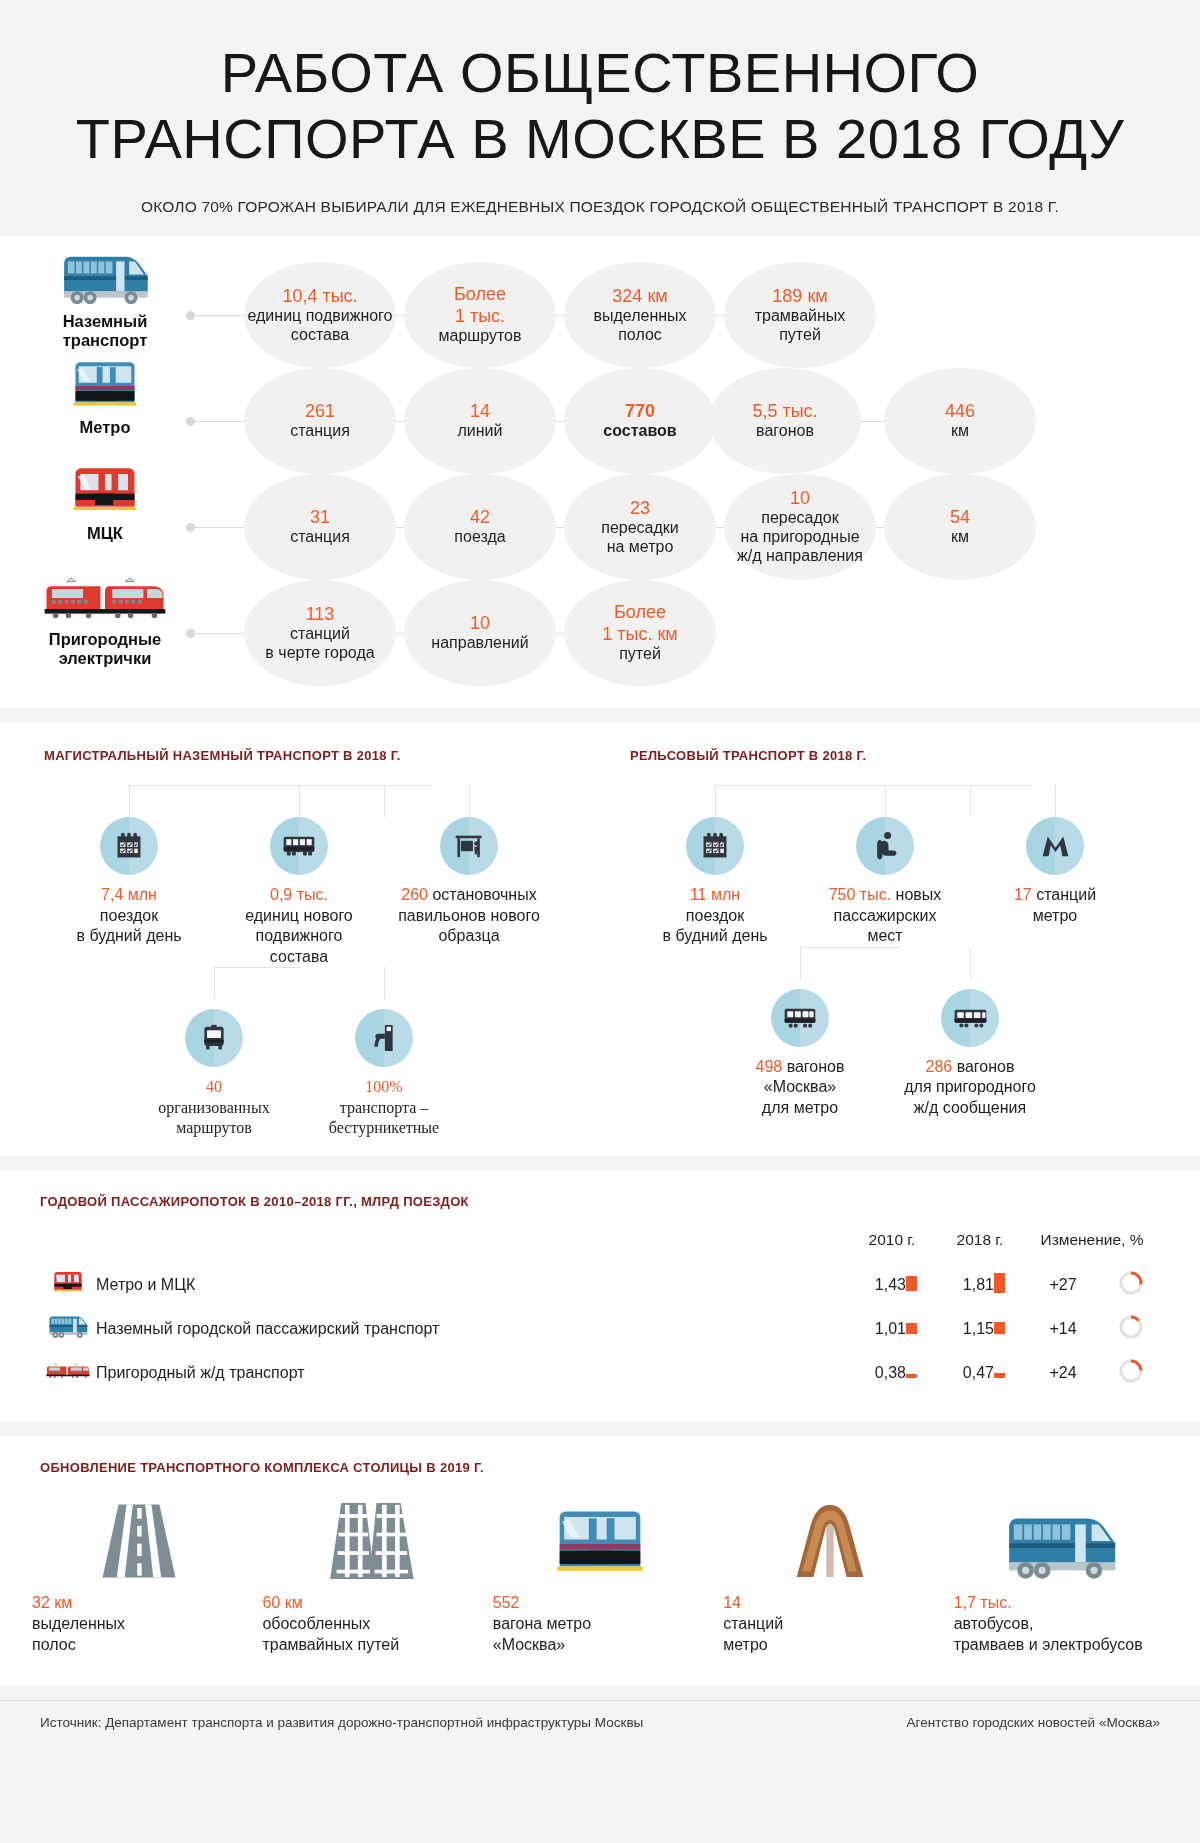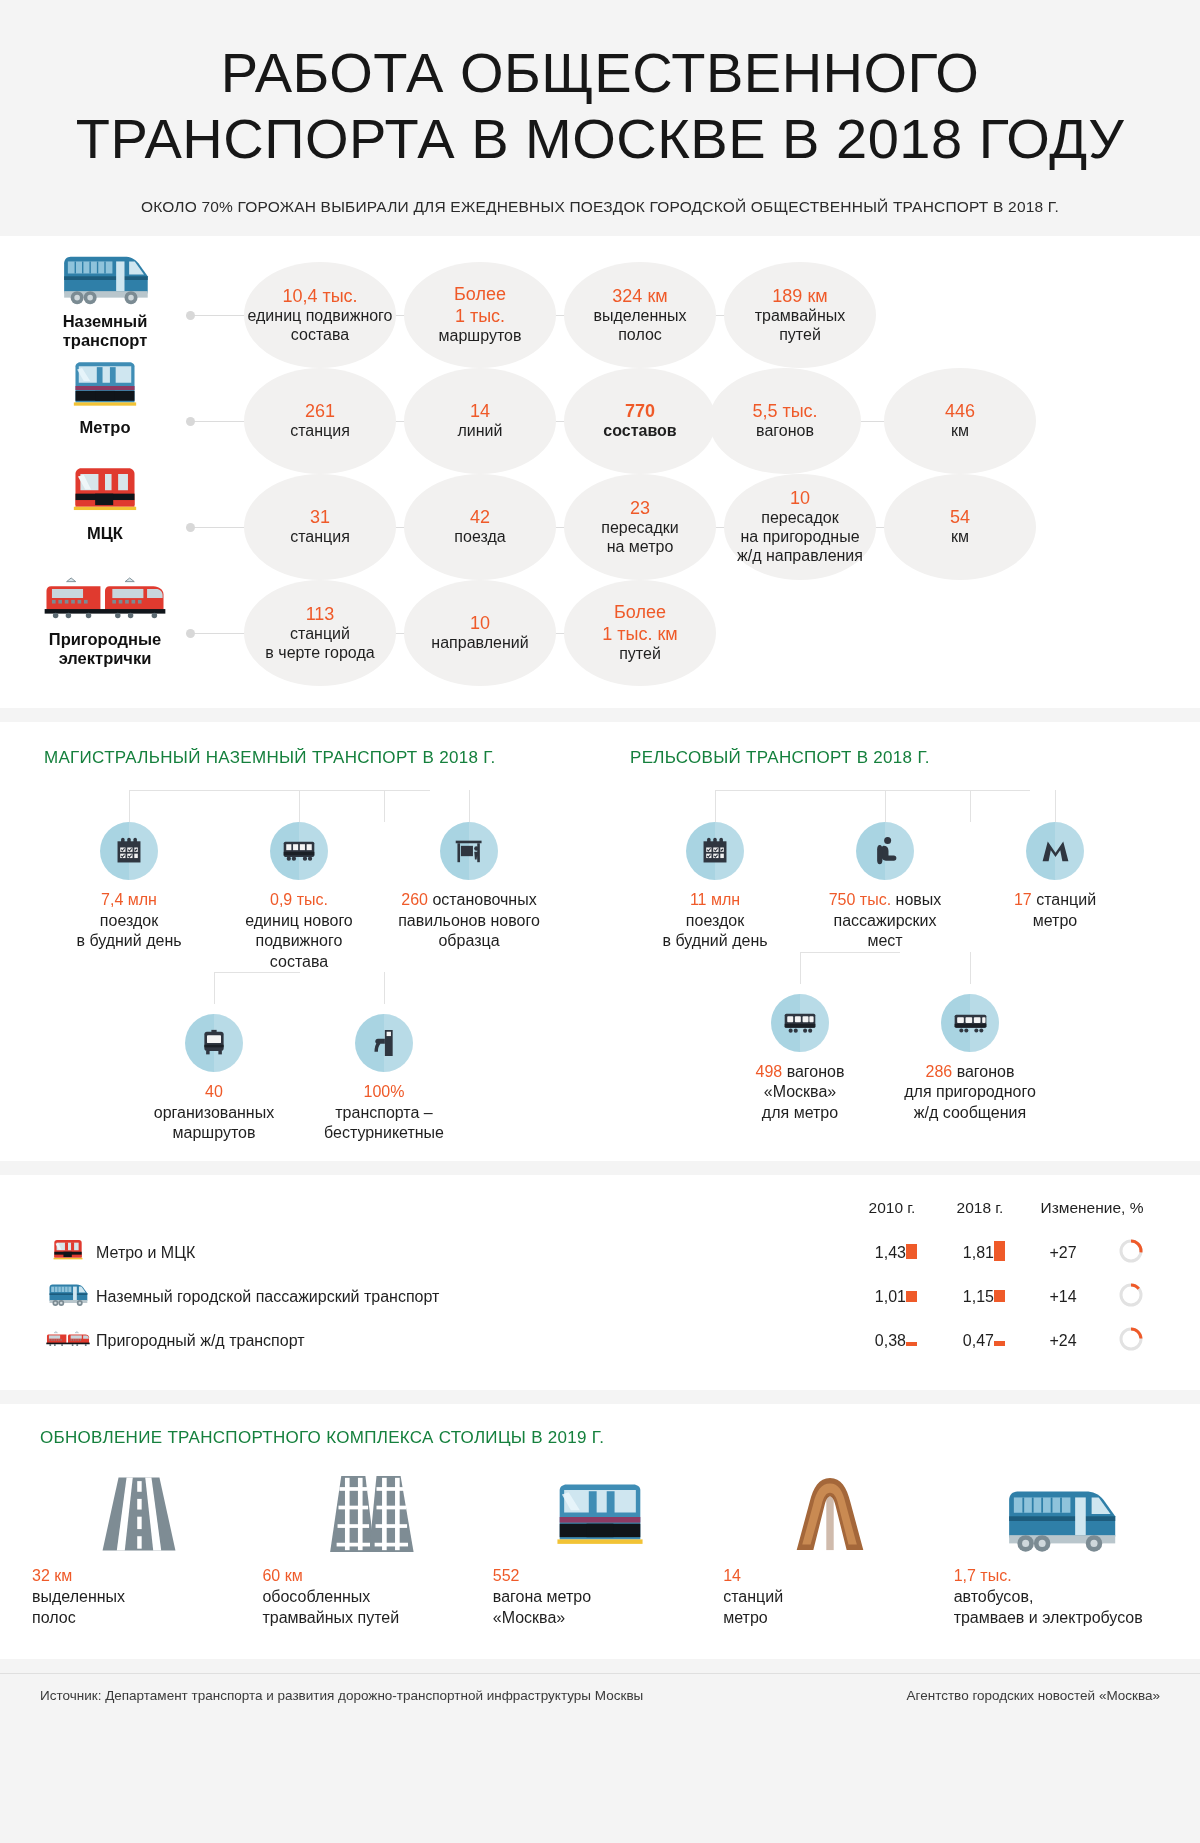--- a/index.html
+++ b/index.html
@@ -25,24 +25,24 @@
     margin-top: 26px;
     font-size: 15.5px;
     letter-spacing: 0.2px;
     color: #2b2b2b;
     font-weight: 400;
   }
 
   
   .panel { background: #ffffff; margin: 0 0 14px 0; }
   .panel-title {
-    font-size: 17px;
+    font-size: 13px;
     letter-spacing: 0.3px;
-    color: #15803d;
-    font-weight: 400;
+    color: #7f1d1d;
+    font-weight: 700;
   }
 
   
   #modes { padding: 26px 0 22px; margin-top: 14px; }
   .mode-row { position: relative; height: 106px; }
   .mode-label {
     position: absolute; left: 30px; top: 0; width: 150px;
     text-align: center;
   }
   .mode-icon { height: 44px; display: flex; align-items: flex-end; justify-content: center; }
@@ -404,21 +404,21 @@
     </svg>
             </div>
             <div class="ic-text"><span class="num">260</span><span> остановочных</span><br><span>павильонов нового<br>образца</span></div>
           </div>
         </div>
       <div class="bracket" style="height:26px;margin-left:85px;">
         <div class="hline" style="left:85px;right:300px;"></div>
         <div class="vline" style="left:85px;"></div>
         <div class="vline" style="left:255px;"></div>
       </div>
-      <div class="icon-row row2" style="margin-left:85px;" id="surf-row2">
+      <div class="icon-row row2" style="margin-left:85px;font-family:Liberation Serif, serif;" id="surf-row2">
           <div class="icon-cell">
             <div class="circ">
               <svg width="28" height="28" viewBox="0 0 32 32">
       <rect x="5" y="3" width="22" height="22" rx="3" fill="#2f3640"></rect>
       <rect x="8" y="7" width="16" height="9" rx="1" fill="#f4f4f4"></rect>
       <rect x="5" y="18" width="22" height="3" fill="#1b2026"></rect>
       <rect x="13" y="1" width="6" height="3" fill="#2f3640"></rect>
       <g fill="#2f3640">
                   <rect x="7" y="25" width="4" height="4"></rect>
                   <rect x="21" y="25" width="4" height="4"></rect>
@@ -544,20 +544,21 @@
                 </g>
     </svg>
             </div>
             <div class="ic-text"><span class="num">286</span><span> вагонов</span><br><span>для пригородного<br>ж/д сообщения</span></div>
           </div>
         </div>
     </div>
   </div>
 
   <div class="panel" id="flow">
+    <div class="panel-title">ГОДОВОЙ ПАССАЖИРОПОТОК В 2010–2018 ГГ., МЛРД ПОЕЗДОК</div>
     <table class="flow">
       <thead>
           <tr id="flow-head">
             <th class="th-spacer"></th>
             <th class="th-spacer"></th>
             <th class="th-spacer"></th>
             <th colspan="2">2010 г.</th>
             <th colspan="2">2018 г.</th>
             <th colspan="2">Изменение, %</th>
           </tr>

